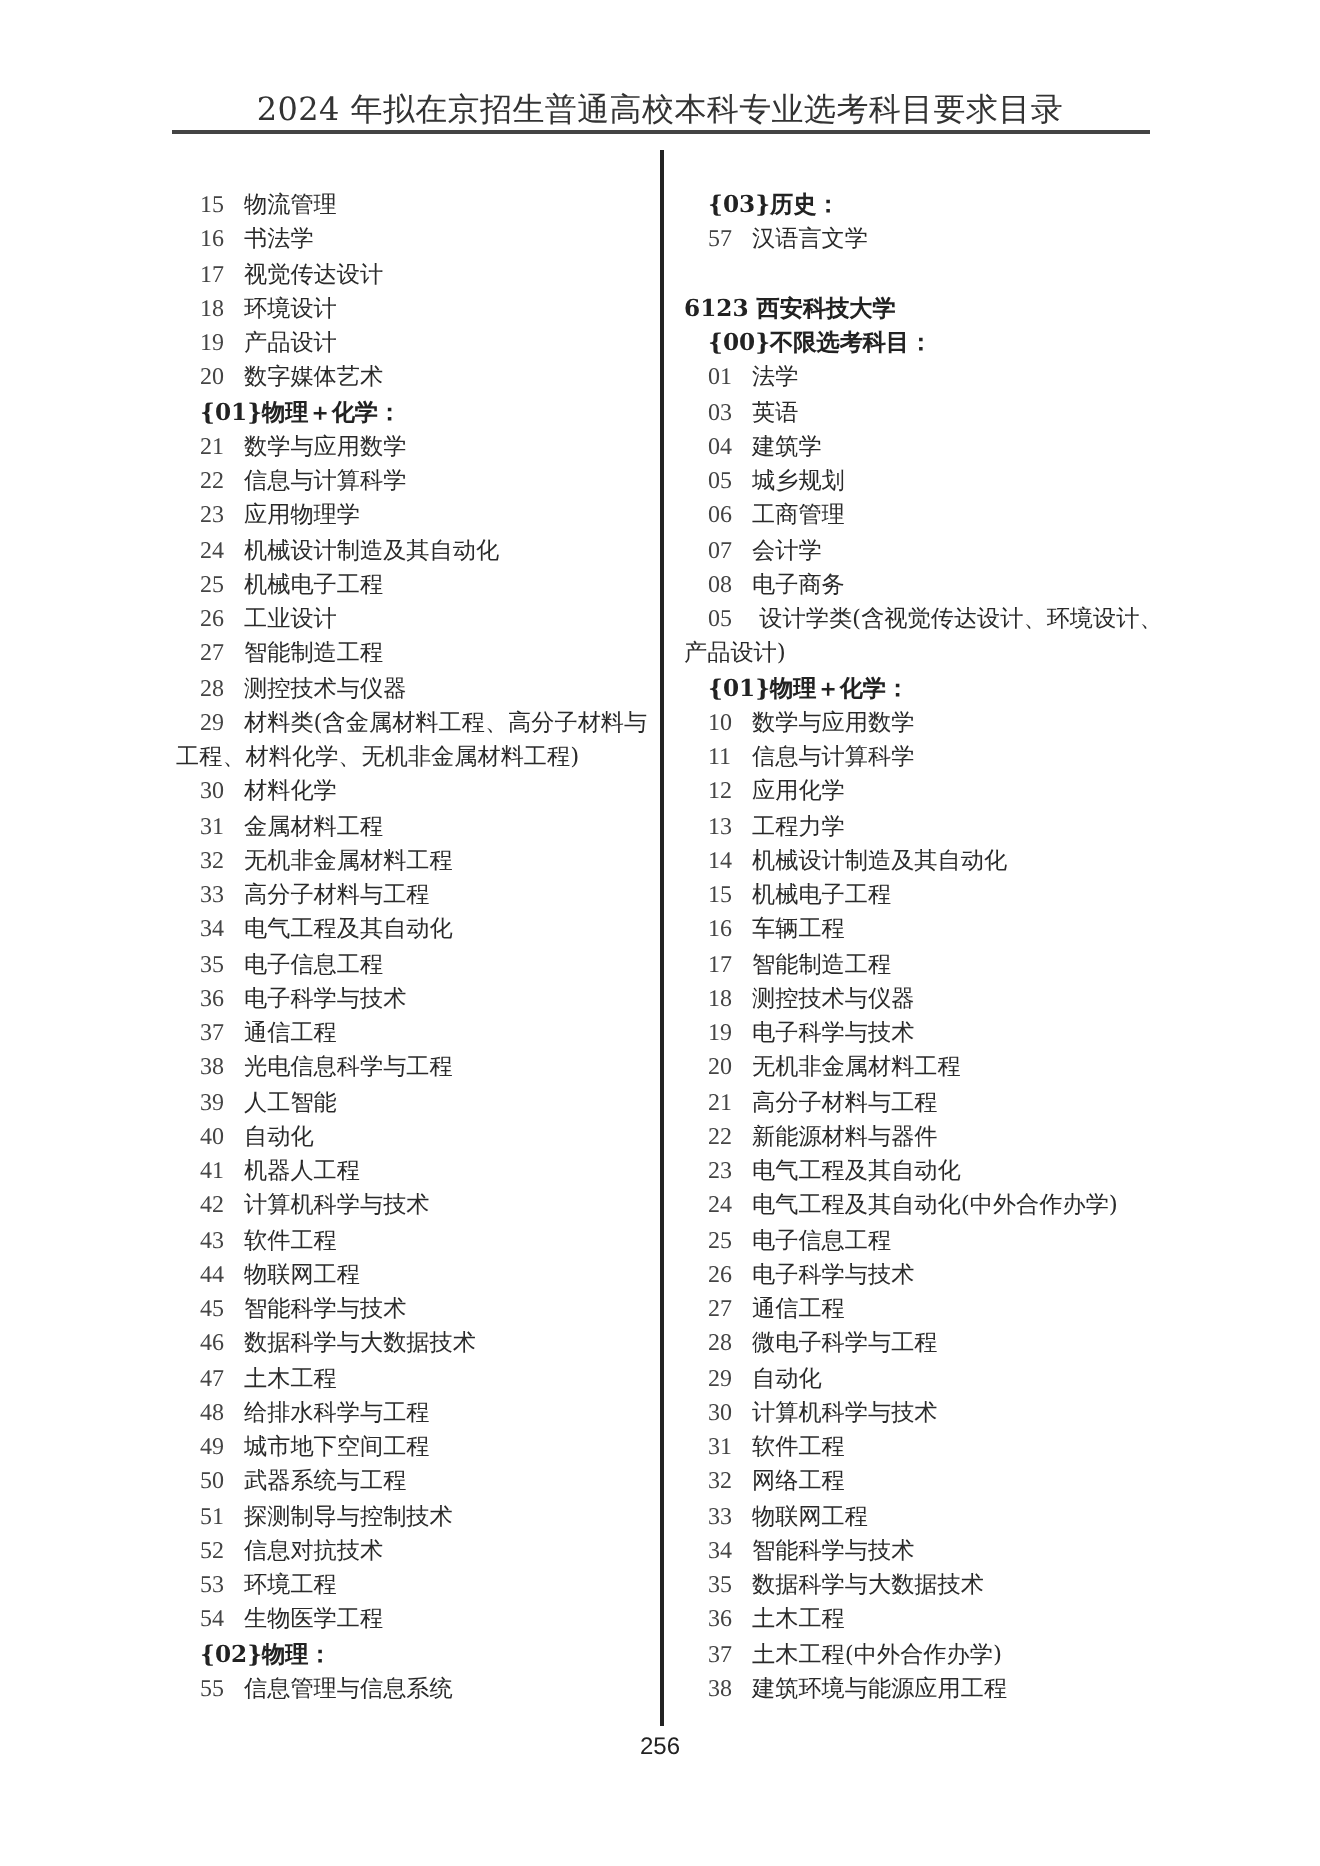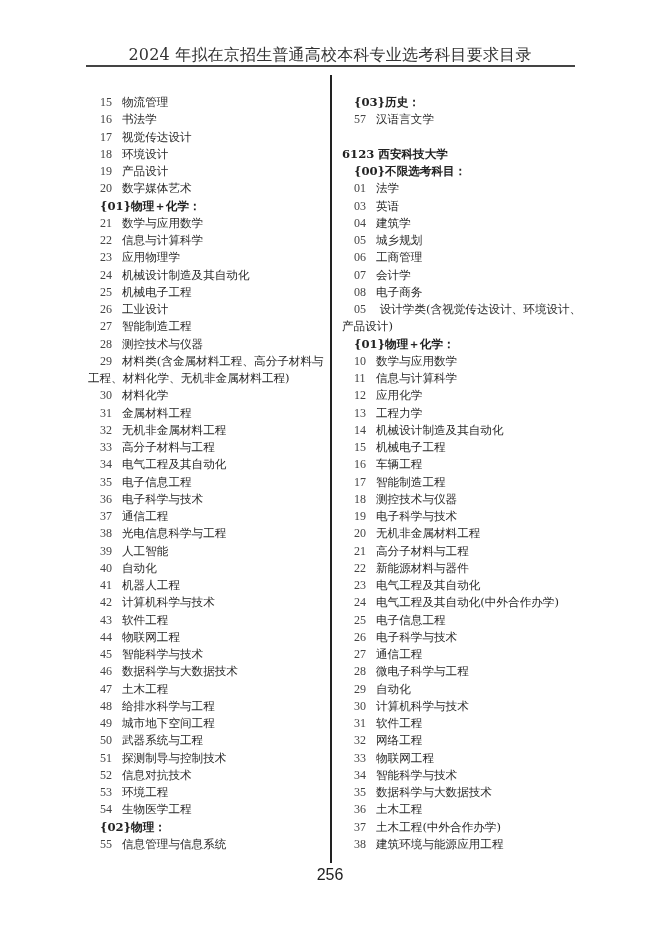--- a/index.html
+++ b/index.html
@@ -13,21 +13,21 @@
   .col.left { left:88px; width:236px; }
   .col.right { left:342px; width:245px; }
   .line { height:17.25px; line-height:17.25px; font-size:11.6px; white-space:nowrap; }
   .line.item { padding-left:12px; }
   .line.wrap { padding-left:0; }
   .line.group { padding-left:12px; font-weight:bold; color:#222; }
   .line.school { padding-left:0; font-weight:bold; color:#222; }
   .line.blank { }
   .num { display:inline-block; min-width:16px; margin-right:6px; font-family:"Liberation Serif","DejaVu Serif",serif; font-size:12px; color:#444; }
   .page-num { position:absolute; top:866px; left:0; width:660px; text-align:center;
-              font-family:"Liberation Sans","DejaVu Sans",sans-serif; font-size:16px; color:#222; }
+              font-family:"Liberation Sans","DejaVu Sans",sans-serif; font-size:12px; color:#222; }
 </style>
 </head>
 <body>
 
 <div class="title">2024 年拟在京招生普通高校本科专业选考科目要求目录</div>
 <div class="rule"></div>
 <div class="vdiv"></div>
 
 <div class="col left" id="col-left">
     <div class="line item"><span class="num">15</span><span>物流管理</span></div>

